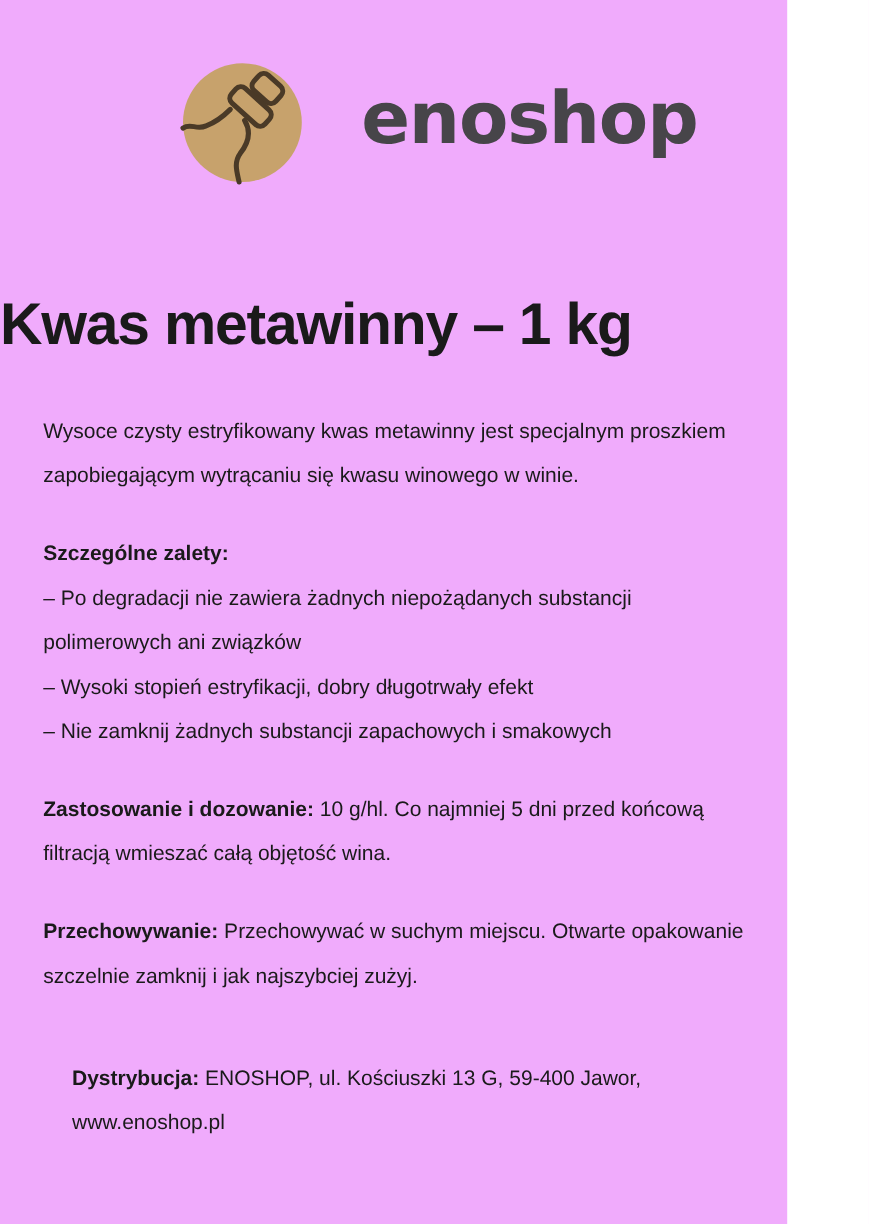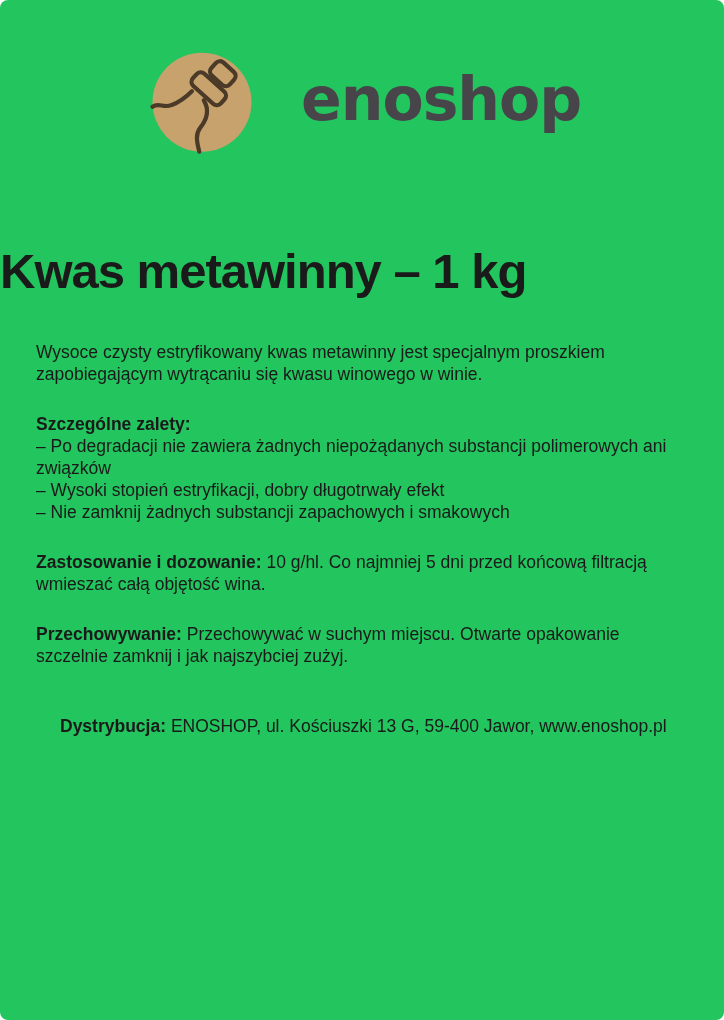--- a/index.html
+++ b/index.html
@@ -2,27 +2,26 @@
 <html><head>
 <meta charset="utf-8">
 <style>
   html, body {
     margin: 0;
     padding: 0;
     background: #ffffff;
   }
   .page {
     position: relative;
-    width: 724px;
+    width: 656px;
     height: 1020px;
-    background: #22c55e;
+    background: #f0abfc;
     overflow: hidden;
     font-family: "Liberation Sans", sans-serif;
     color: #1a1a1a;
-    border-radius: 8px;
   }
   
   .header {
     display: flex;
     align-items: center;
     margin: 48px 0 0 147px;
   }
   .logo-mark {
     width: 110px;
     height: 112px;
@@ -43,21 +42,21 @@
     text-align: left;
     font-weight: 700;
     font-size: 49px;
     letter-spacing: -1px;
     line-height: 1.05;
   }
   
   .content {
     margin: 44px 36px 0 36px;
     font-size: 17.5px;
-    line-height: 22px;
+    line-height: 37px;
   }
   .block + .block {
     margin-top: 28px;
   }
   .block-distribution {
     margin-top: 48px !important;
     margin-left: 24px;
   }
   .bold-label {
     font-weight: 700;

